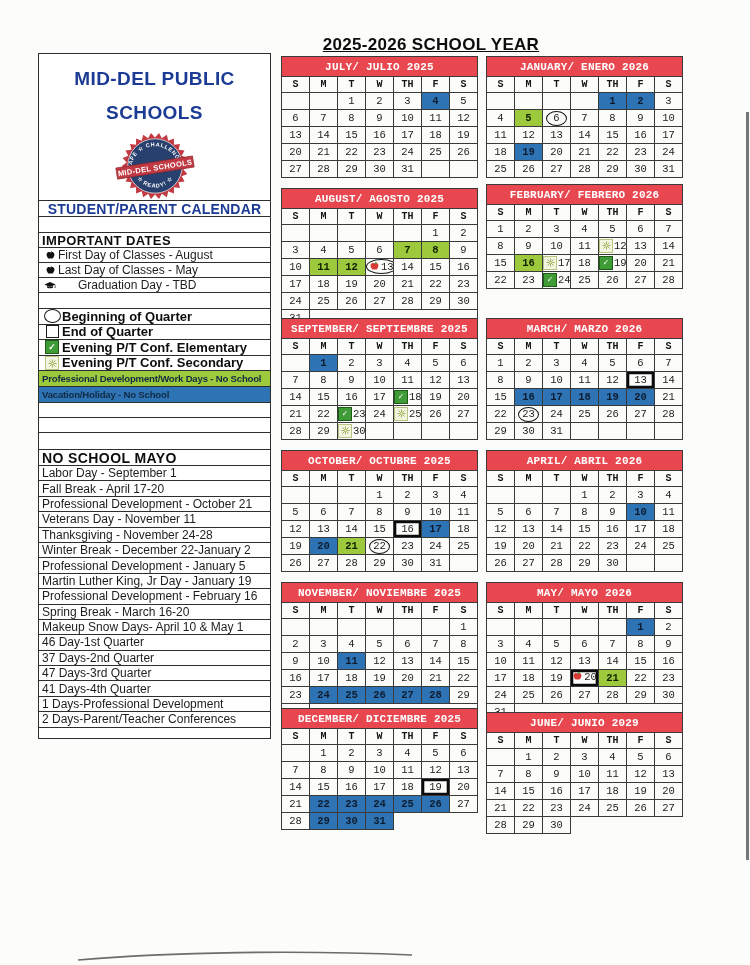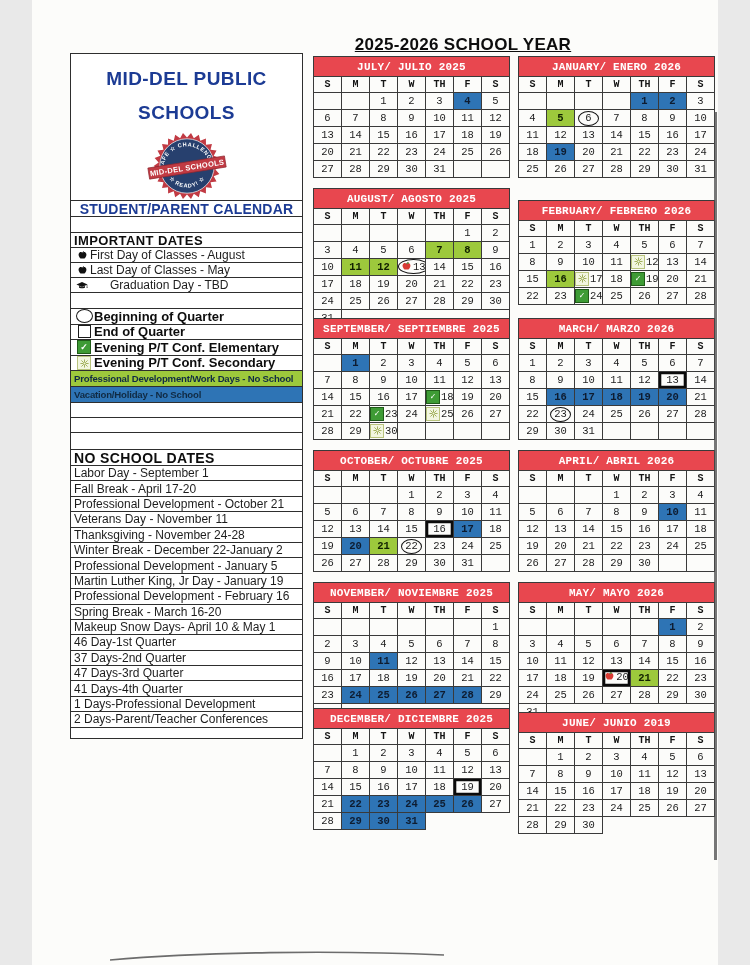--- a/index.html
+++ b/index.html
@@ -1,16 +1,16 @@
 <!DOCTYPE html>
 <html><head>
 <meta charset="utf-8">
 <style>
   html,body{margin:0;padding:0;background:#e9e9e9;}
-  .page{position:relative;width:686px;height:965px;background:#FCFCFA;
+  .page{position:relative;width:750px;height:965px;background:#FCFCFA;
         font-family:"Liberation Sans",sans-serif;overflow:hidden;margin:0 auto;}
 
   
   .main-title{position:absolute;left:276px;top:35px;width:310px;text-align:center;
     font-size:17px;font-weight:bold;color:#0d0d0d;text-decoration:underline;letter-spacing:.3px;}
 
   
   .sidebar{position:absolute;left:38px;top:54px;width:233px;}
   .sb-row{position:relative;border:1px solid #2e2e2e;margin-top:-1px;box-sizing:border-box;
     display:flex;align-items:center;background:#fff;padding:0 3px;overflow:hidden;}
@@ -149,21 +149,21 @@
       </div>
       <div class="sb-row sb-bar" style="height: 17px; background: rgb(157, 201, 60);">
         <span>Professional Development/Work Days - No School</span>
       </div>
       <div class="sb-row sb-bar" style="height: 17px; background: rgb(46, 116, 181);">
         <span>Vacation/Holiday - No School</span>
       </div>
       <div class="sb-row " style="height: 16px;"></div>
       <div class="sb-row " style="height: 16px;"></div>
       <div class="sb-row " style="height: 18px;"></div>
-      <div class="sb-row sb-title" style="height: 17px; font-size: 14px;">NO SCHOOL DATES</div>
+      <div class="sb-row sb-title" style="height: 17px; font-size: 14px;">NO SCHOOL MAYO</div>
       <div class="sb-row sb-item" style="height: 16.4px;">
         <span>Labor Day - September 1</span>
       </div>
       <div class="sb-row sb-item" style="height: 16.4px;">
         <span>Fall Break - April 17-20</span>
       </div>
       <div class="sb-row sb-item" style="height: 16.4px;">
         <span>Professional Development - October 21</span>
       </div>
       <div class="sb-row sb-item" style="height: 16.4px;">
@@ -758,21 +758,21 @@
               <td><span>26</span></td>
               <td><span>27</span></td>
               <td><span>28</span></td>
               <td><span>29</span></td>
               <td><span>30</span></td>
               <td><span>31</span></td>
             </tr>
           </tbody>
         </table>
       </div>
-      <div class="cal" style="left: 486px; top: 200px;">
+      <div class="cal" style="left: 486px; top: 184px;">
         <table class="cal-t">
           <tbody>
             <tr class="mh">
               <td colspan="7">FEBRUARY/ FEBRERO 2026</td>
             </tr>
             <tr class="dow">
               <td>S</td>
               <td>M</td>
               <td>T</td>
               <td>W</td>
@@ -1072,21 +1072,21 @@
               <td><span>31</span></td>
               <td colspan="6"></td>
             </tr>
           </tbody>
         </table>
       </div>
       <div class="cal" style="left: 486px; top: 712px;">
         <table class="cal-t">
           <tbody>
             <tr class="mh">
-              <td colspan="7">JUNE/ JUNIO 2019</td>
+              <td colspan="7">JUNE/ JUNIO 2029</td>
             </tr>
             <tr class="dow">
               <td>S</td>
               <td>M</td>
               <td>T</td>
               <td>W</td>
               <td>TH</td>
               <td>F</td>
               <td>S</td>
             </tr>

